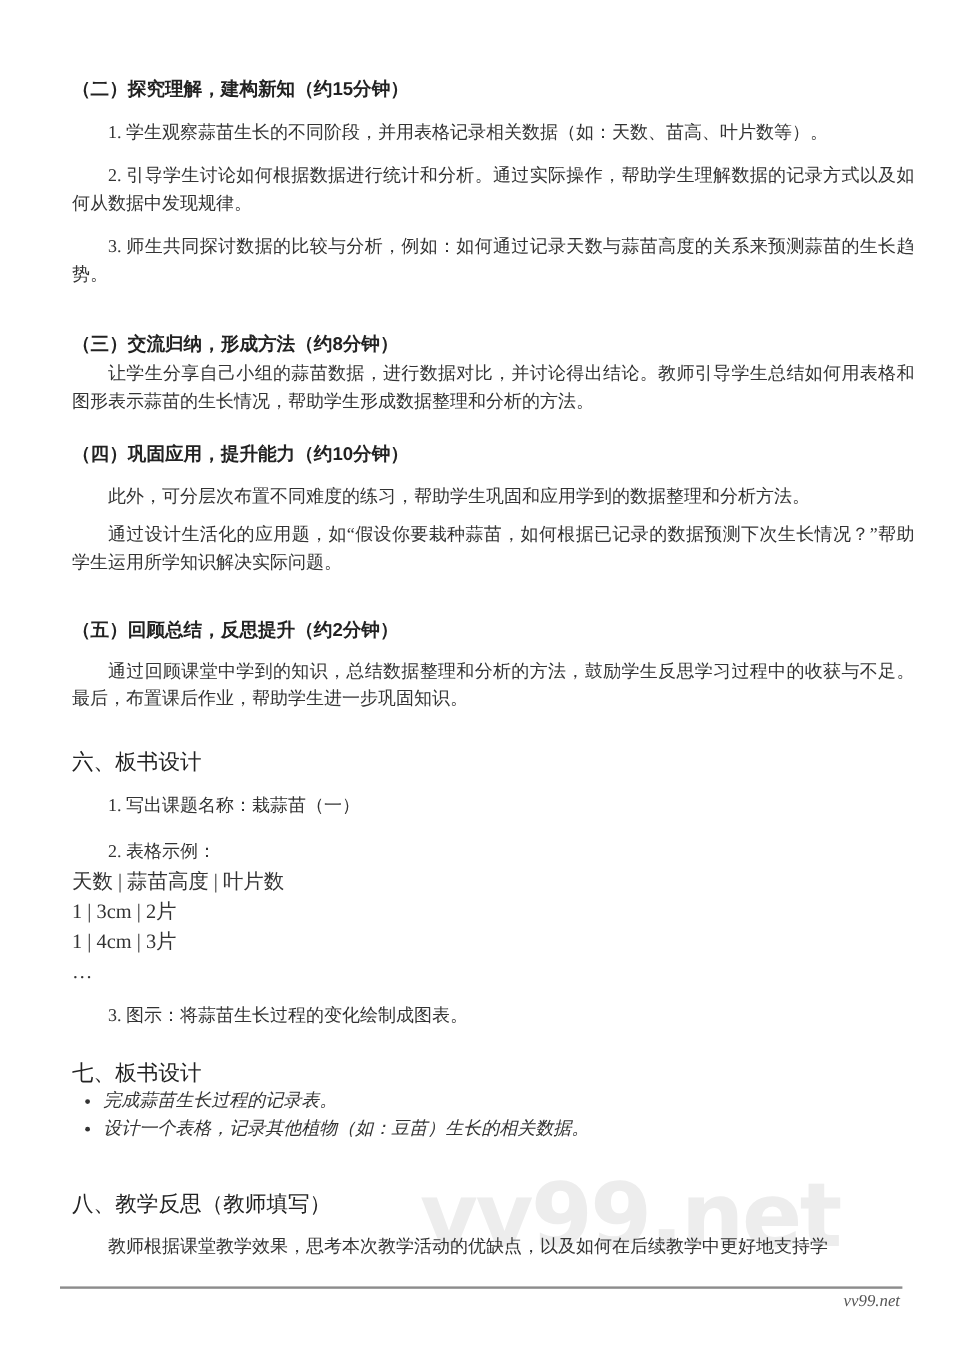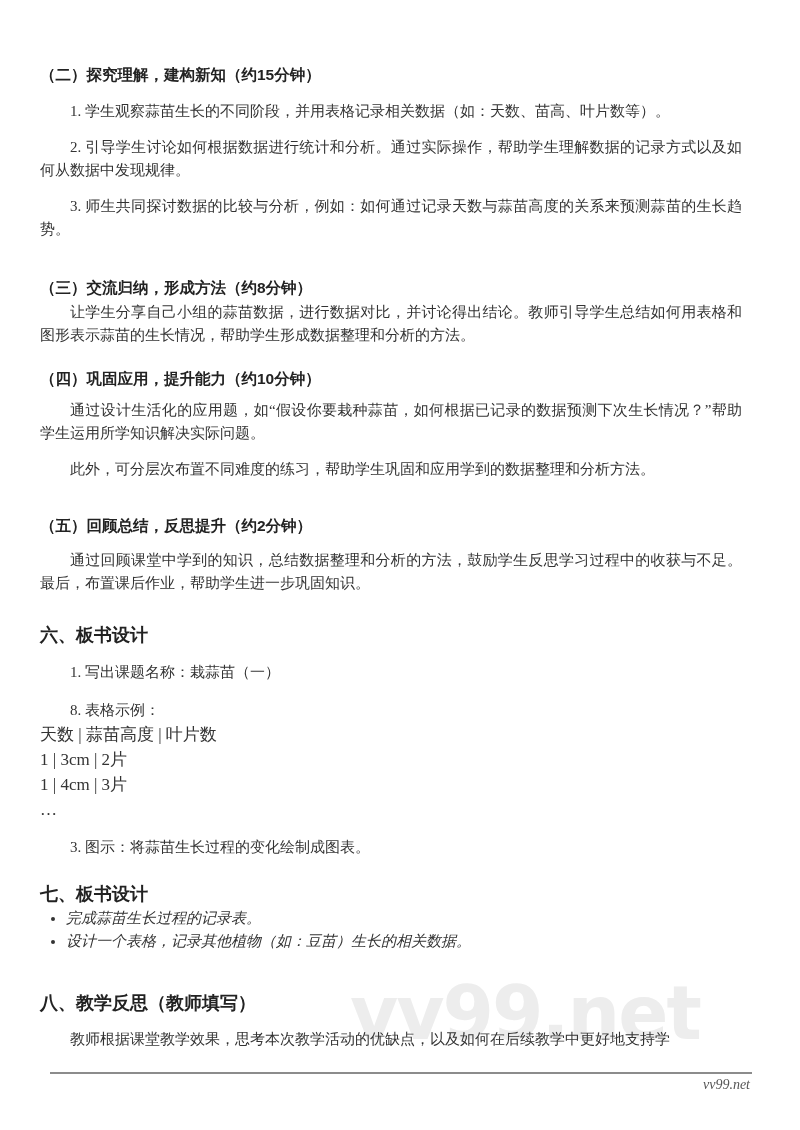--- a/index.html
+++ b/index.html
@@ -20,38 +20,38 @@
     font-family: "DejaVu Sans", sans-serif;
     font-weight: 700;
     font-size: 74px;
     letter-spacing: -2px;
     color: #ededed;
     white-space: nowrap;
     user-select: none;
   }
   .content {
     position: absolute;
-    left: 40px;
+    left: 60px;
     top: 58px;
     width: 702px;
     z-index: 1;
   }
   .h2 {
     font-family: "Liberation Sans", "DejaVu Sans", sans-serif;
     font-size: 15.5px;
     line-height: 22px;
     font-weight: 700;
     color: #222222;
     margin: 0;
   }
   .h1 {
     font-family: "Liberation Sans", "DejaVu Sans", sans-serif;
     font-size: 18px;
     line-height: 26px;
-    font-weight: 700;
+    font-weight: 400;
     color: #222222;
     margin: 0;
   }
   .p {
     font-size: 15px;
     line-height: 23px;
     text-indent: 2em;
     text-align: justify;
     margin: 0;
   }
@@ -112,33 +112,33 @@
       <p class="p mt13">3. 师生共同探讨数据的比较与分析，例如：如何通过记录天数与蒜苗高度的关系来预测蒜苗的生长趋势。</p>
     </section>
 
     <section>
       <h2 class="h2 mt20">（三）交流归纳，形成方法（约8分钟）</h2>
       <p class="p mt11">让学生分享自己小组的蒜苗数据，进行数据对比，并讨论得出结论。教师引导学生总结如何用表格和图形表示蒜苗的生长情况，帮助学生形成数据整理和分析的方法。</p>
     </section>
 
     <section>
       <h2 class="h2 mt21">（四）巩固应用，提升能力（约10分钟）</h2>
+      <p class="p mt13">此外，可分层次布置不同难度的练习，帮助学生巩固和应用学到的数据整理和分析方法。</p>
       <p class="p mt9">通过设计生活化的应用题，如“假设你要栽种蒜苗，如何根据已记录的数据预测下次生长情况？”帮助学生运用所学知识解决实际问题。</p>
-      <p class="p mt13">此外，可分层次布置不同难度的练习，帮助学生巩固和应用学到的数据整理和分析方法。</p>
     </section>
 
     <section>
       <h2 class="h2 mt19">（五）回顾总结，反思提升（约2分钟）</h2>
       <p class="p mt12">通过回顾课堂中学到的知识，总结数据整理和分析的方法，鼓励学生反思学习过程中的收获与不足。最后，布置课后作业，帮助学生进一步巩固知识。</p>
     </section>
 
     <section>
       <h1 class="h1 mt27">六、板书设计</h1>
       <p class="p mt13">1. 写出课题名称：栽蒜苗（一）</p>
-      <p class="p mt15">8. 表格示例：</p>
+      <p class="p mt15">2. 表格示例：</p>
       <div>
         <p class="tline">天数 | 蒜苗高度 | 叶片数</p>
         <p class="tline">1 | 3cm | 2片</p>
         <p class="tline">1 | 4cm | 3片</p>
         <p class="tline">…</p>
       </div>
       <p class="p mt14">3. 图示：将蒜苗生长过程的变化绘制成图表。</p>
     </section>
 
     <section>

